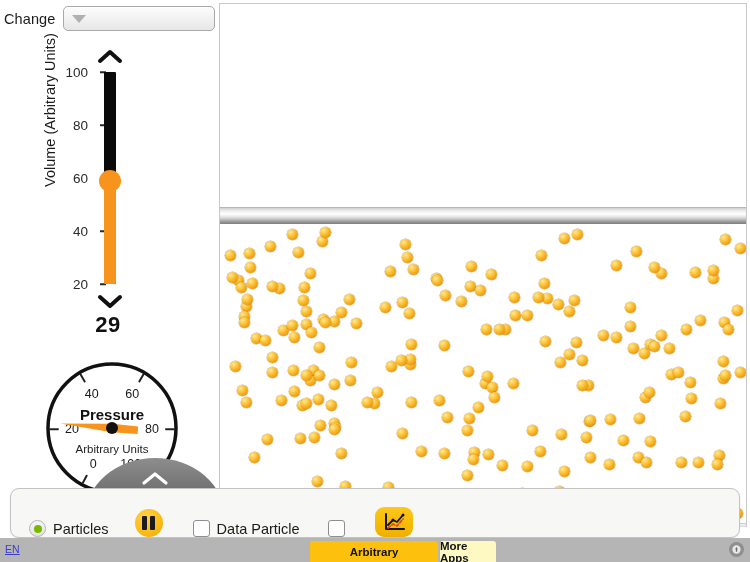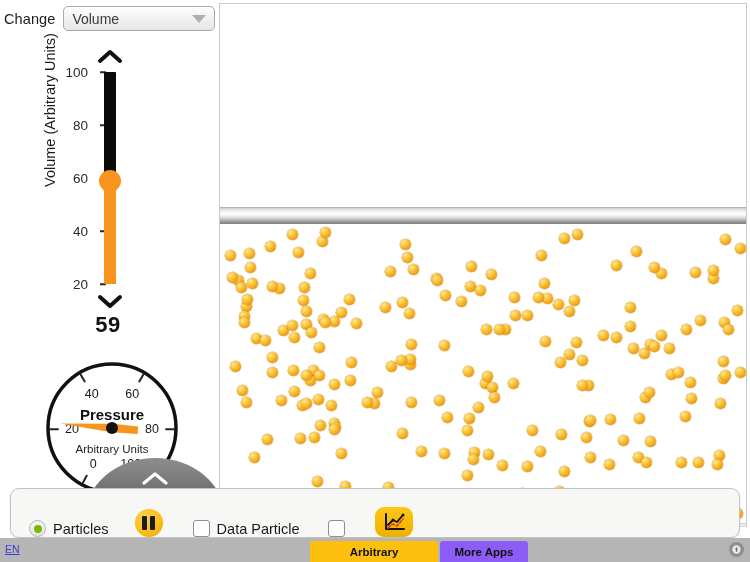--- a/index.html
+++ b/index.html
@@ -315,22 +315,22 @@
     font-weight: bold;
     color: #111111;
     border-radius: 3px 3px 0 0;
     cursor: pointer;
   }
   #tab-activities {
     left: 310px; width: 128px;
     background: #fcc00d;
   }
   #tab-moreapps {
-    left: 440px; width: 88px;
-    background: #8b5cf6;
+    left: 440px; width: 56px;
+    background: #fef9c3;
   }
   #info-btn {
     position: absolute;
     right: 6px; top: 4px;
     width: 15px; height: 15px;
     border-radius: 50%;
     background: #8f8f8f;
     display: flex; align-items: center; justify-content: center;
     cursor: pointer;
   }
@@ -341,21 +341,20 @@
 </head>
 <body>
 
 <div id="app">
 
   <div id="left-panel">
 
     <div id="change-row">
       <span id="change-label">Change</span>
       <div id="change-select">
-        <span class="sel-text">Volume</span>
         <span class="caret"></span>
       </div>
     </div>
 
     <div id="slider-wrap">
 
       <div class="chev-btn" id="chev-up">
         <svg class="chev-glyph" viewBox="0 0 26 15">
           <polyline points="3,12 13,3 23,12" fill="none" stroke="#111" stroke-width="4" stroke-linecap="round" stroke-linejoin="round"></polyline>
         </svg>
@@ -380,21 +379,21 @@
 
         <div id="axis-title">Volume (Arbitrary Units)</div>
       </div>
 
       <div class="chev-btn" id="chev-down">
         <svg class="chev-glyph" viewBox="0 0 26 15">
           <polyline points="3,3 13,12 23,3" fill="none" stroke="#111" stroke-width="4" stroke-linecap="round" stroke-linejoin="round"></polyline>
         </svg>
       </div>
 
-      <div id="slider-value">59</div>
+      <div id="slider-value">29</div>
     </div>
 
     <div id="gauge-wrap">
       <svg id="gauge-svg" width="140" height="140" viewBox="0 0 140 140">
         <circle cx="70" cy="70" r="64" fill="#ffffff" stroke="#111111" stroke-width="3.5"></circle>
         <g id="gauge-ticks" stroke="#222" stroke-width="2" stroke-linecap="round">
             <line x1="40.89" y1="124.74" x2="44.65" y2="117.68"></line>
             <line x1="8.01" y1="71.30" x2="16.01" y2="71.13"></line>
             <line x1="38.63" y1="16.52" x2="42.67" y2="23.42"></line>
             <line x1="101.37" y1="16.52" x2="97.33" y2="23.42"></line>

